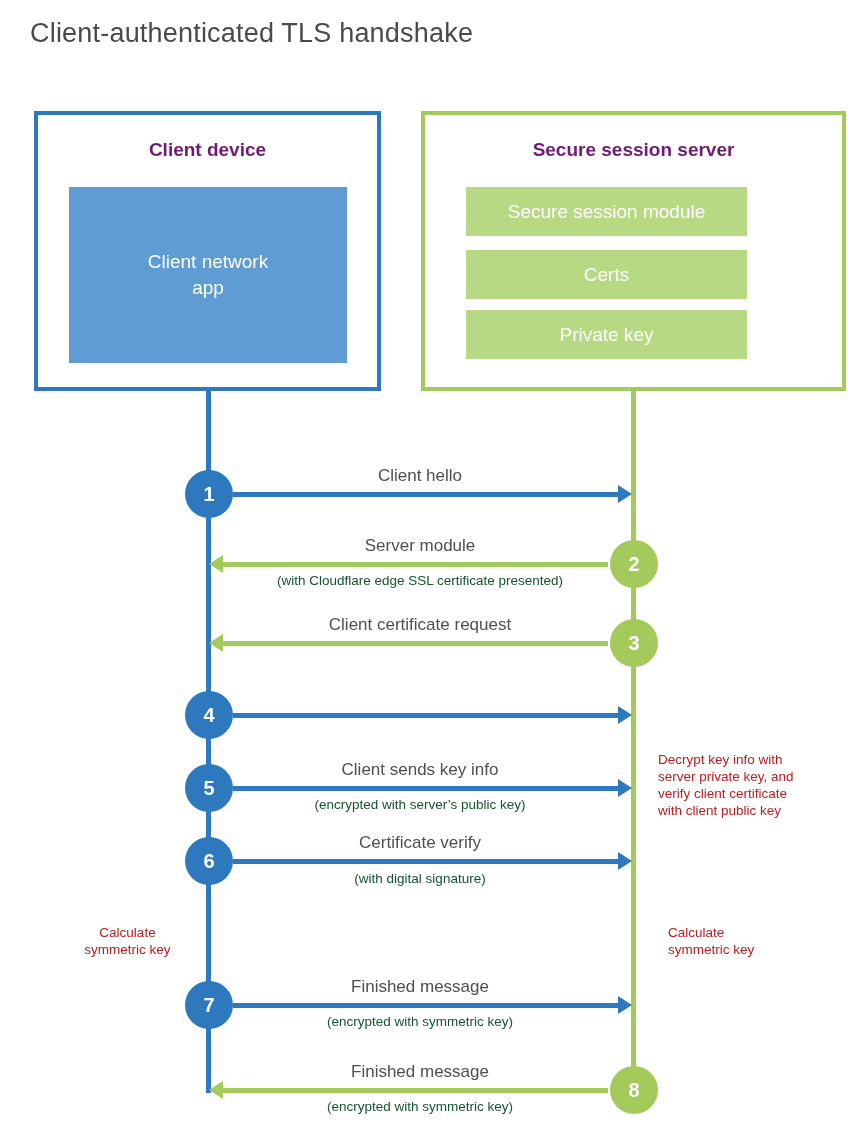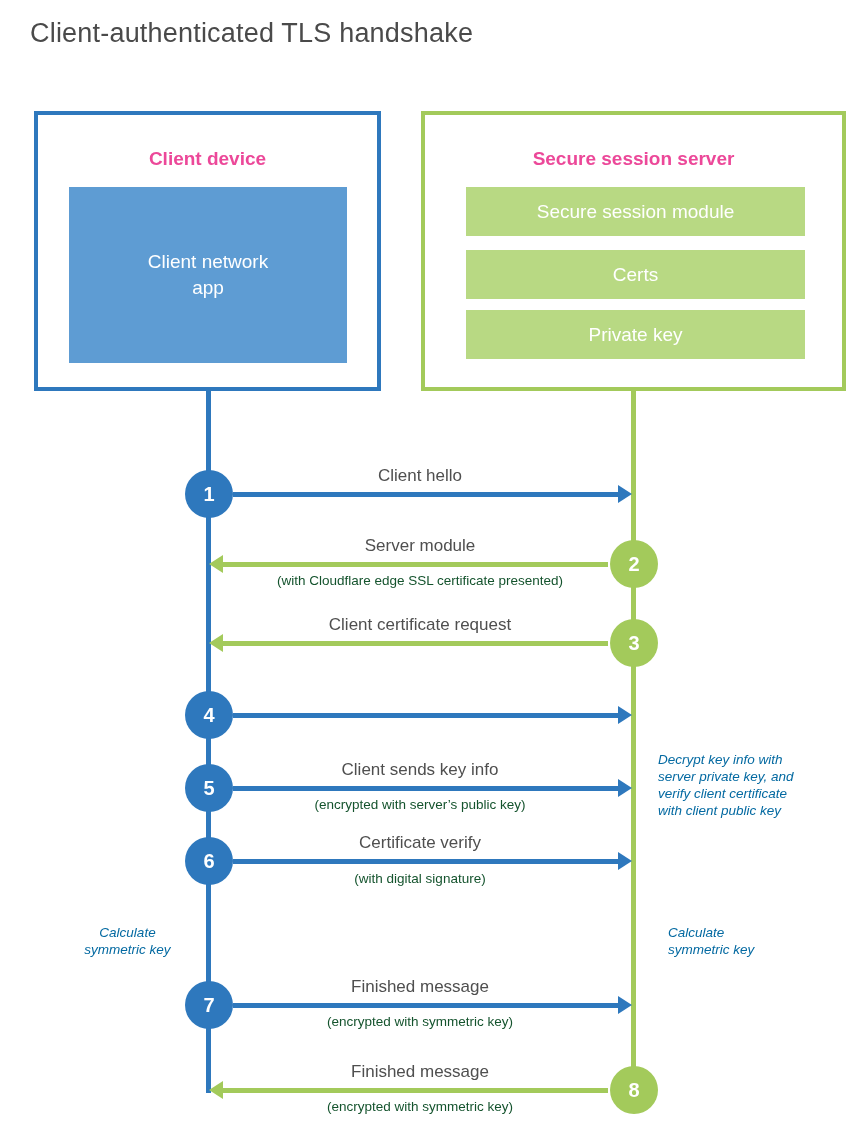--- a/index.html
+++ b/index.html
@@ -29,25 +29,25 @@
     position: absolute;
     top: 111px;
     height: 280px;
     background: #ffffff;
     border: 4px solid;
   }
   .client-box  { left: 34px;  width: 347px; border-color: #2e78bd; }
   .server-box  { left: 421px; width: 425px; border-color: #a3ca5b; }
 
   .actor-title {
-    margin-top: 33px;
+    margin-top: 24px;
     text-align: center;
     font-size: 19px;
     font-weight: 700;
-    color: #ec4899;
+    color: #701a75;
   }
 
   .client-app {
     position: absolute;
     left: 31px;
     top: 72px;
     width: 278px;
     height: 176px;
     background: #5e9cd3;
     color: #ffffff;
@@ -56,21 +56,21 @@
     align-items: center;
     justify-content: center;
     text-align: center;
     white-space: pre-line;
     line-height: 26px;
   }
 
   .server-module {
     position: absolute;
     left: 41px;
-    width: 339px;
+    width: 281px;
     height: 49px;
     background: #b8d983;
     color: #ffffff;
     font-size: 19px;
     display: flex;
     align-items: center;
     justify-content: center;
   }
   .module-0 { top: 72px; }
   .module-1 { top: 135px; }
@@ -140,23 +140,22 @@
     text-align: center;
     font-size: 13.5px;
     color: #14532d;
   }
 
   
   .side-note {
     position: absolute;
     font-size: 13.5px;
     line-height: 17px;
-    color: #0369a1;
+    color: #b91c1c;
     white-space: pre-line;
-    font-style: italic;
   }
   .note-decrypt { left: 658px; top: 751px; width: 185px; text-align: left; }
   .note-calc-left { left: 55px; top: 924px; width: 145px; text-align: center; }
   .note-calc-right { left: 668px; top: 924px; width: 150px; text-align: left; }
 </style>
 </head>
 <body>
 
 <div class="canvas">
 

